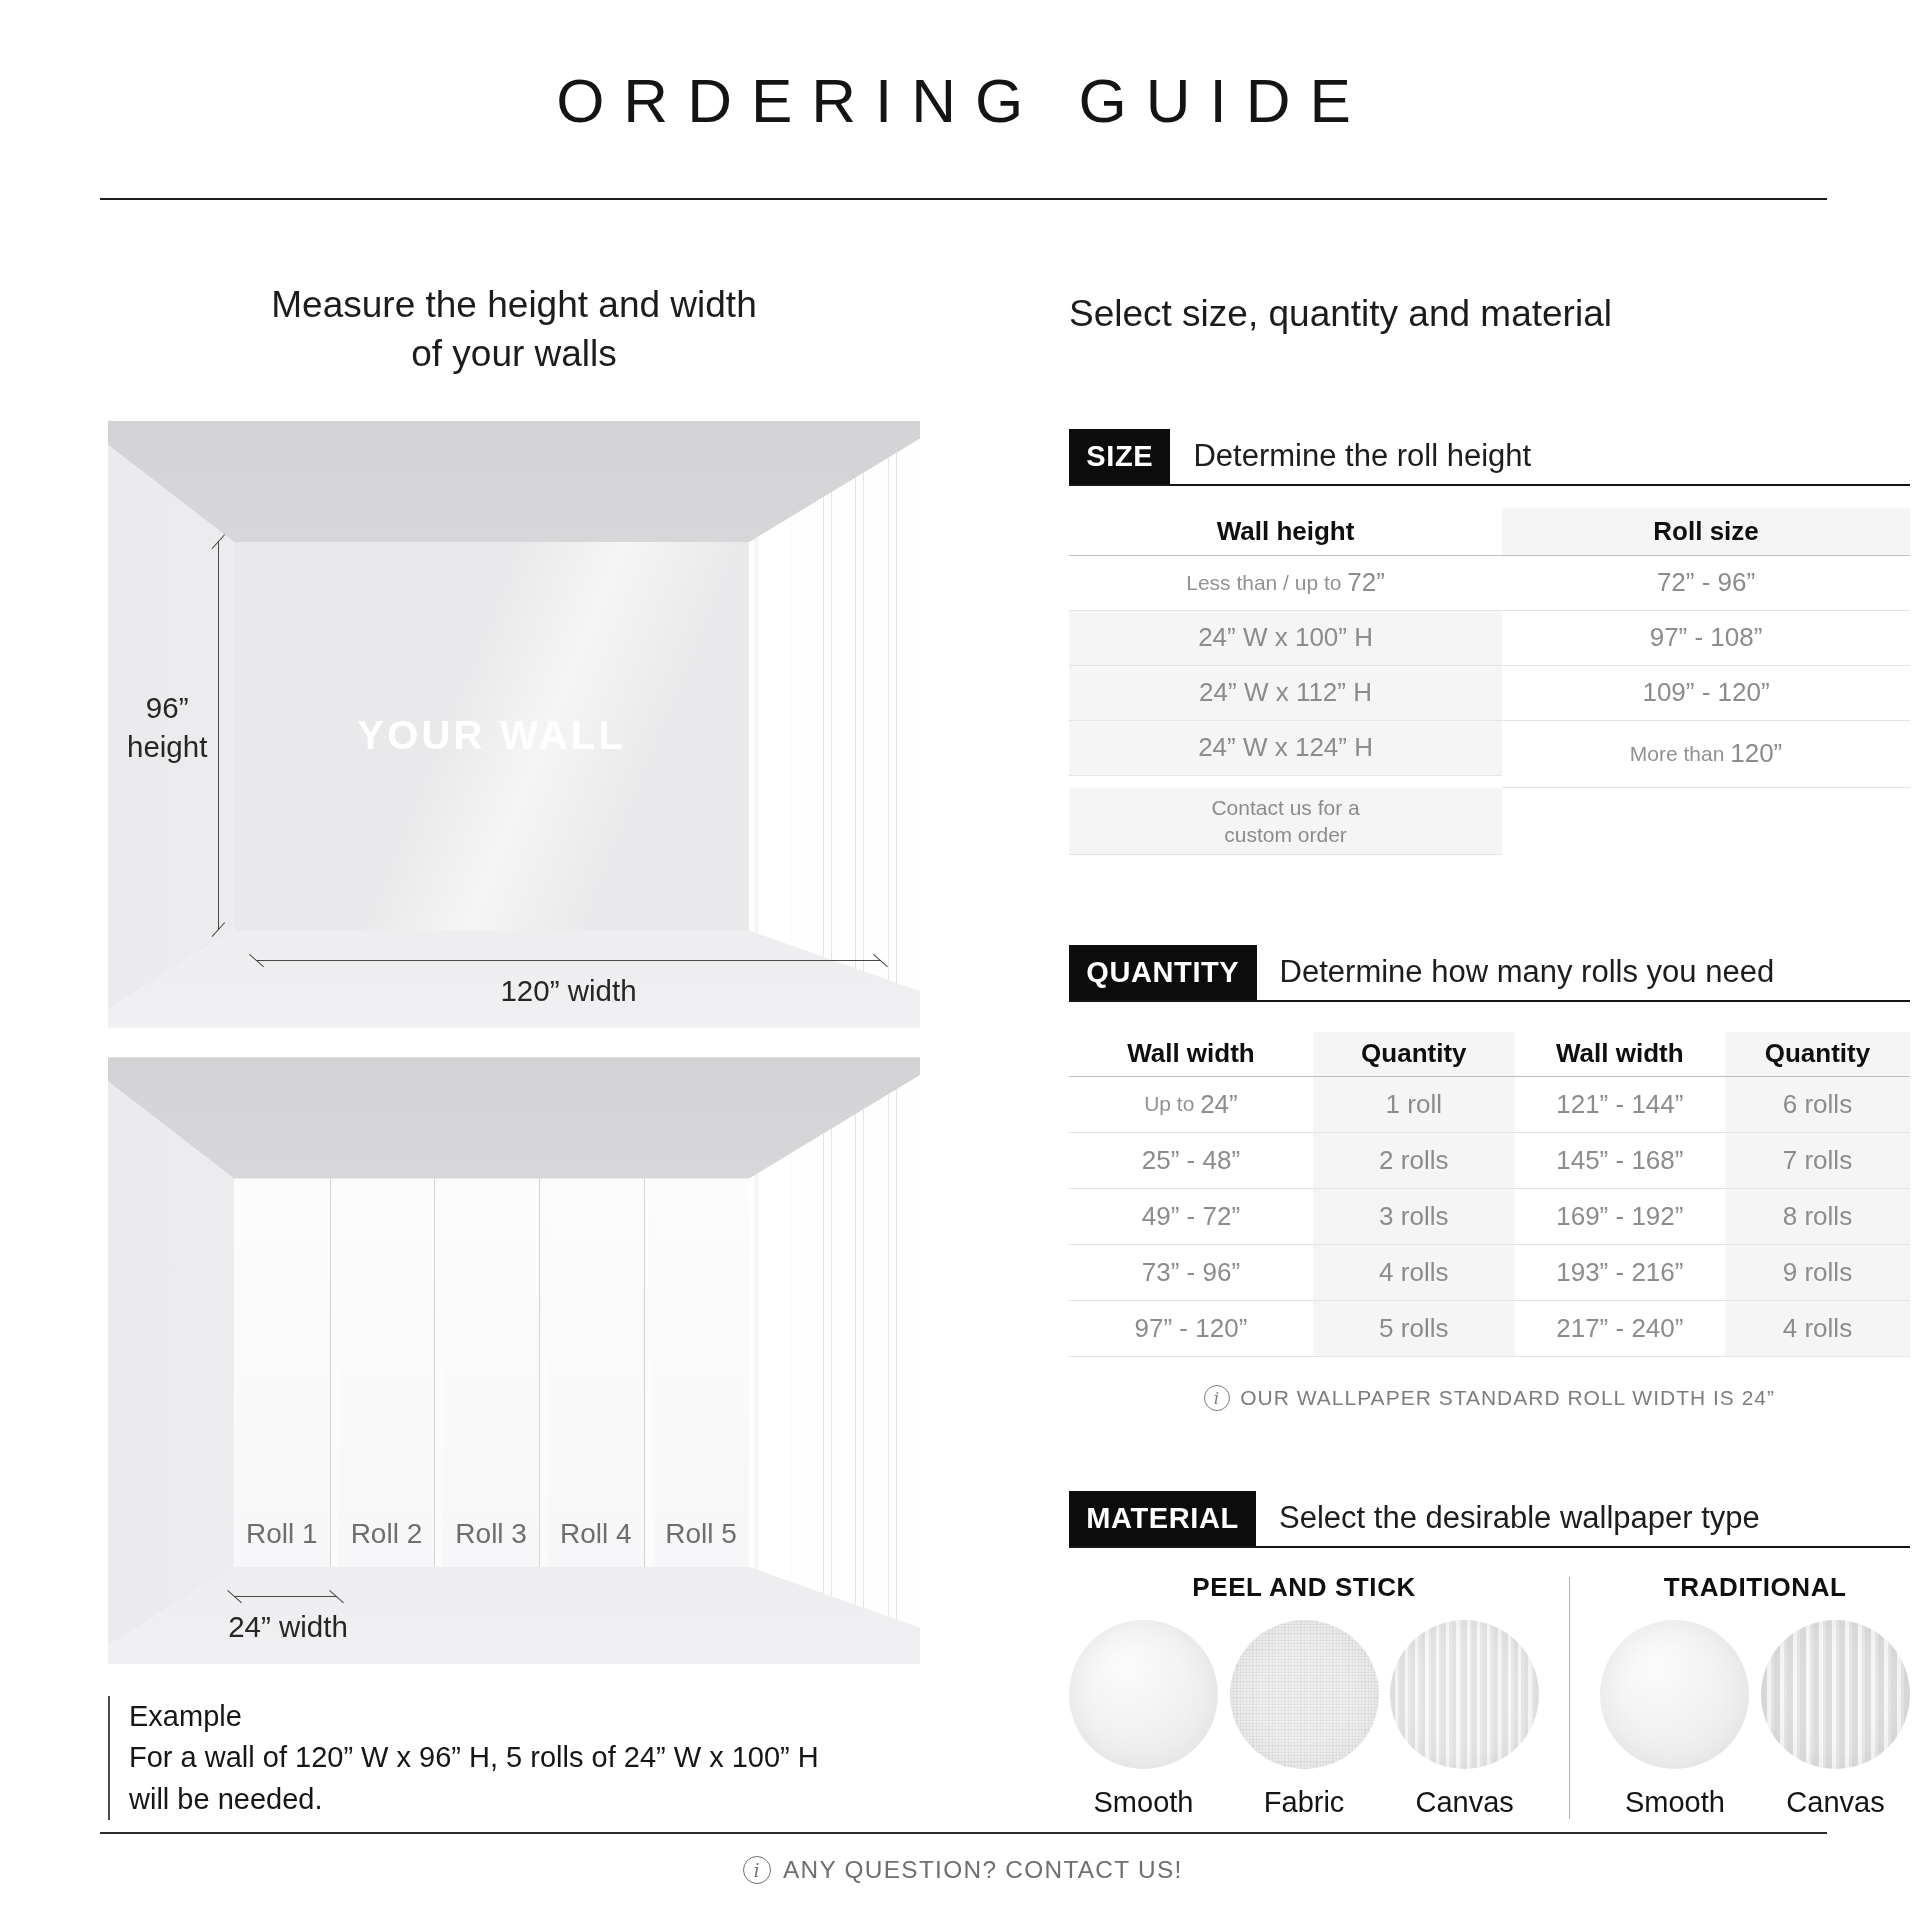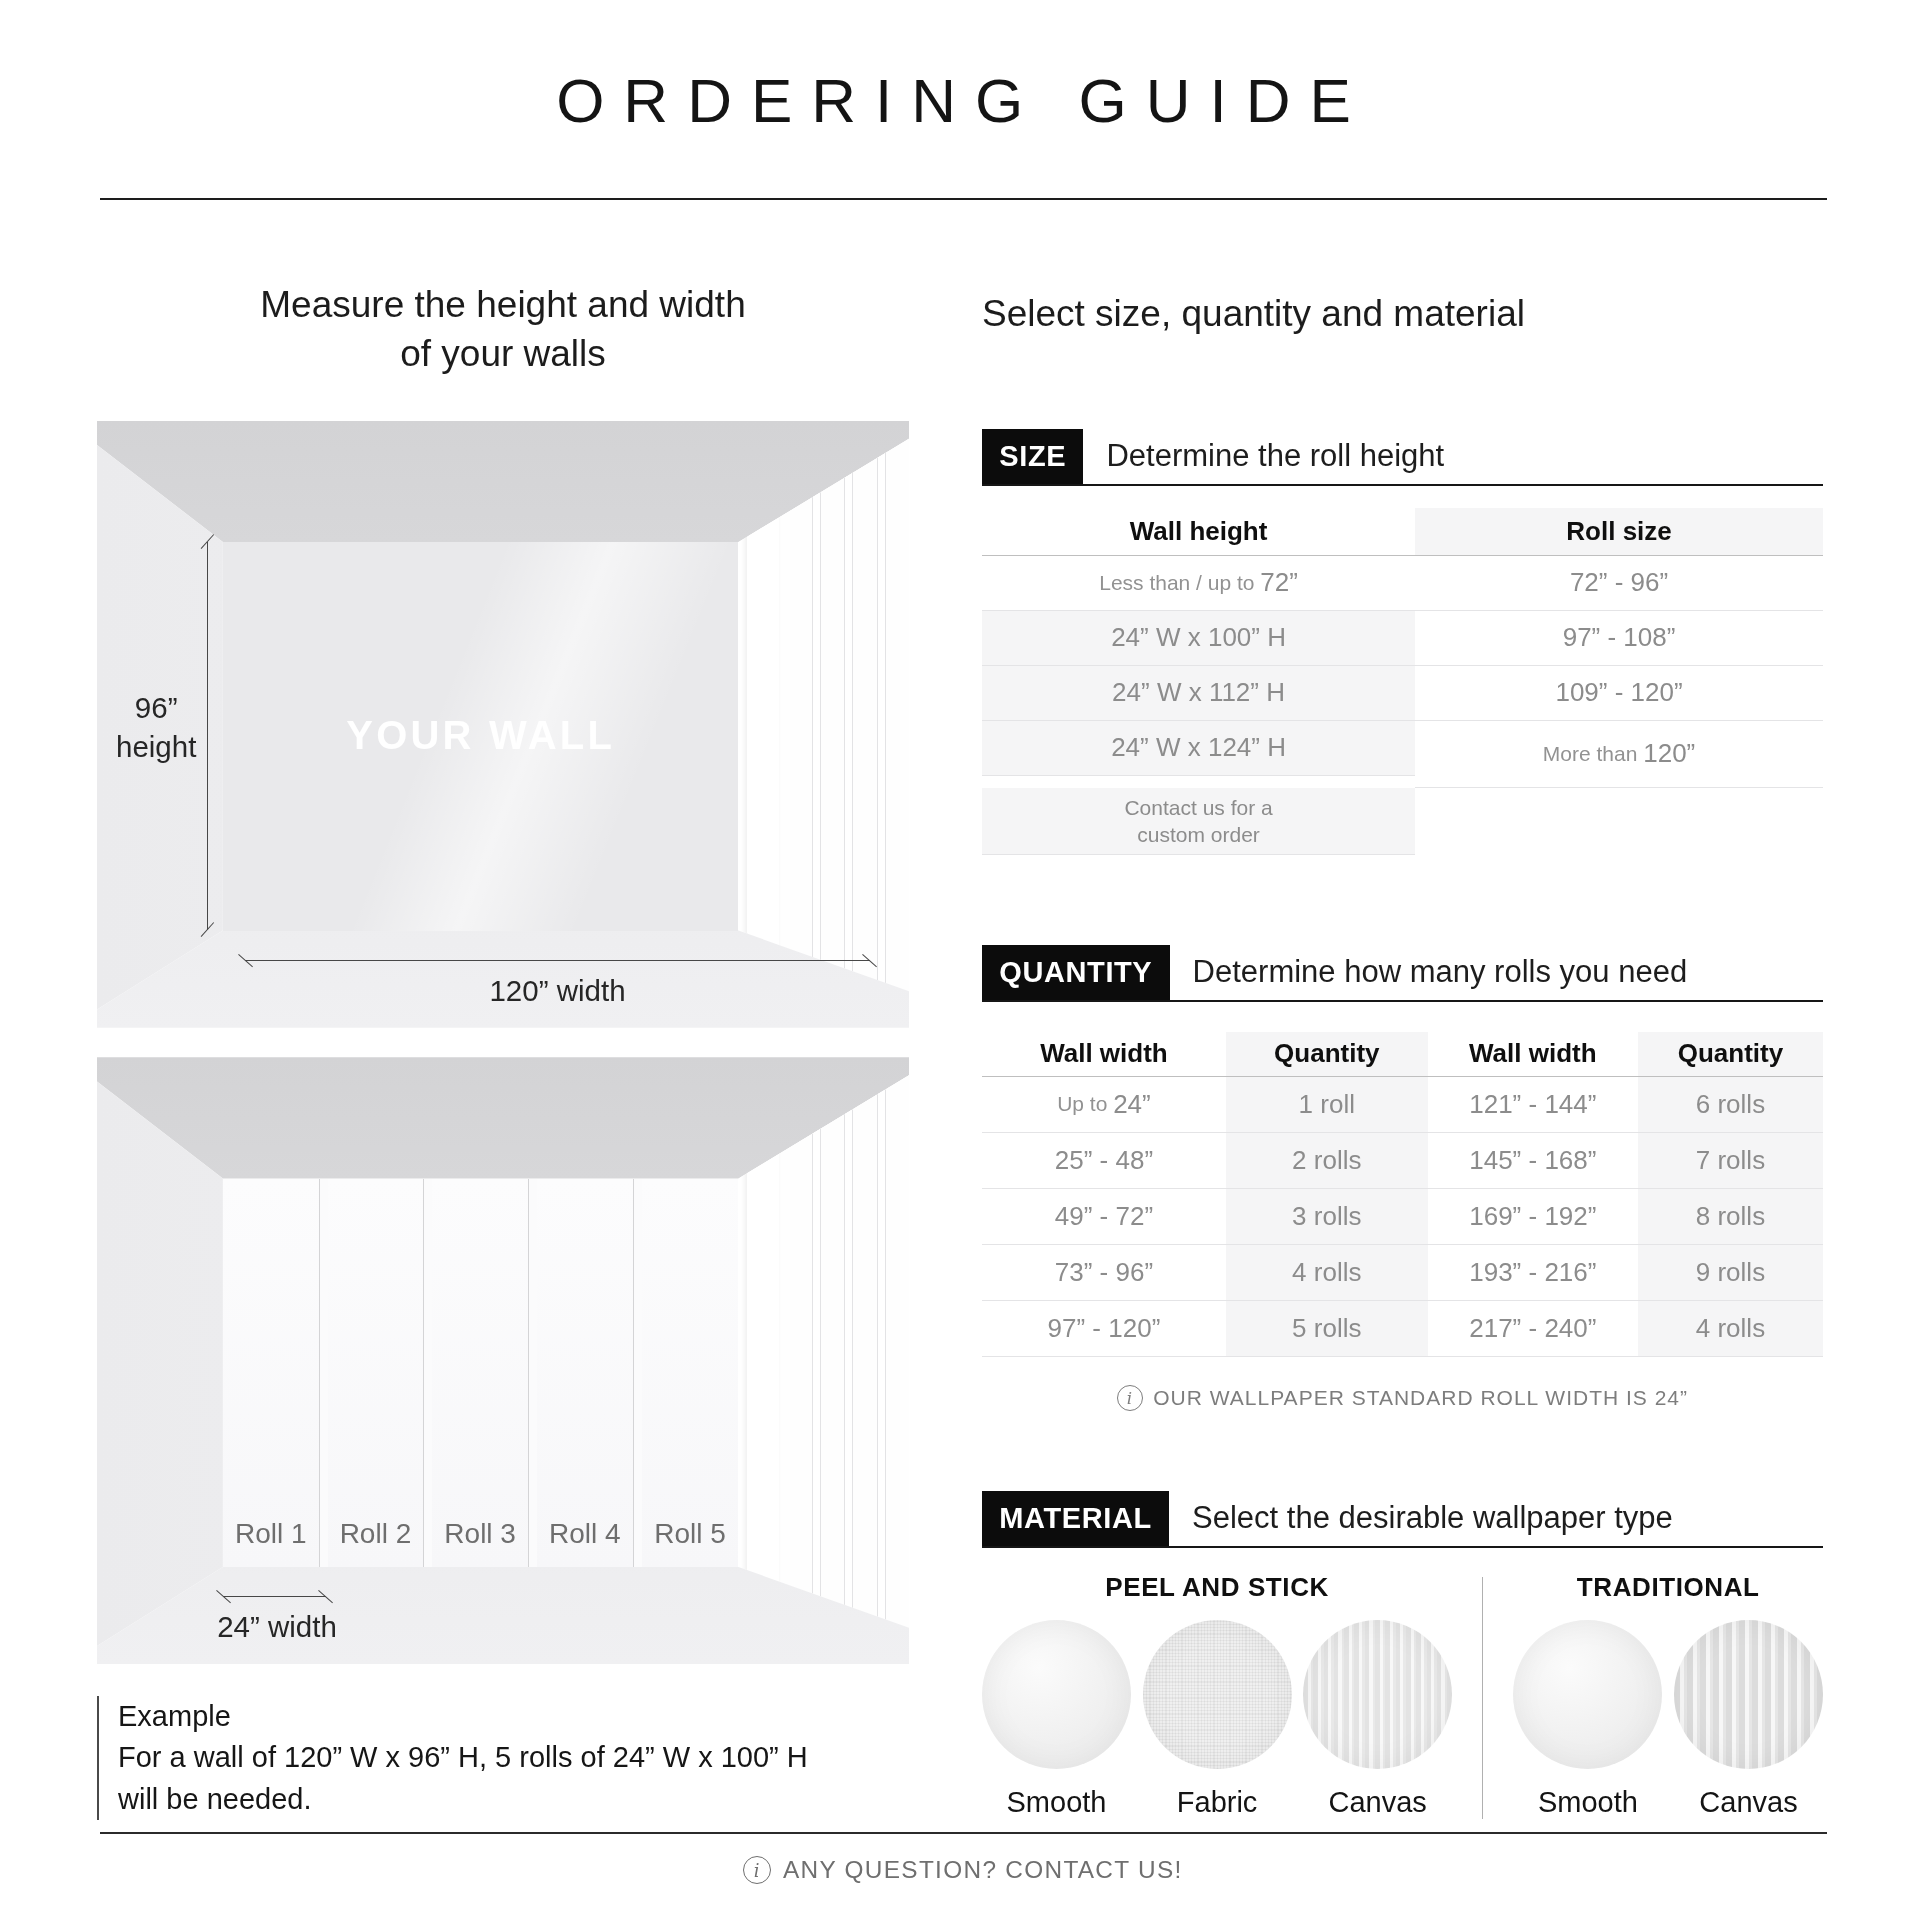--- a/index.html
+++ b/index.html
@@ -6,22 +6,22 @@
   html,body { background:#ffffff; }
   .page { position:relative; width:1926px; height:1926px; background:#ffffff;
           font-family:"Liberation Sans", sans-serif; color:#1b1b1b; overflow:hidden; }
 
   
   .page-title { position:absolute; top:65px; left:0; width:100%; text-align:center;
                 font-size:62px; font-weight:400; letter-spacing:19px; color:#141414; }
   .top-rule { position:absolute; top:198px; left:100px; width:1727px; height:1.9px; background:#1d1d1d; }
 
   
-  .col-left  { position:absolute; left:97px;  top:281px; width:812px; }
-  .col-right { position:absolute; left:982px; top:290px; width:841px; }
+  .col-left  { position:absolute; left:108px;  top:281px; width:812px; }
+  .col-right { position:absolute; left:1069px; top:290px; width:841px; }
   .lead { font-size:37px; font-weight:400; color:#1c1c1c; line-height:1.32; }
   .col-left .lead { text-align:center; }
   .lead span { display:block; }
 
   
   .room { position:relative; width:812px; height:607px; overflow:hidden; background:#fff; }
   .room1 { margin-top:42px; }
   .room2 { margin-top:29.5px; }
   .face { position:absolute; inset:0; }
   .ceiling { clip-path:polygon(0 0,100% 0,100% 3%,79% 20%,15.5% 20%,0 4%);

